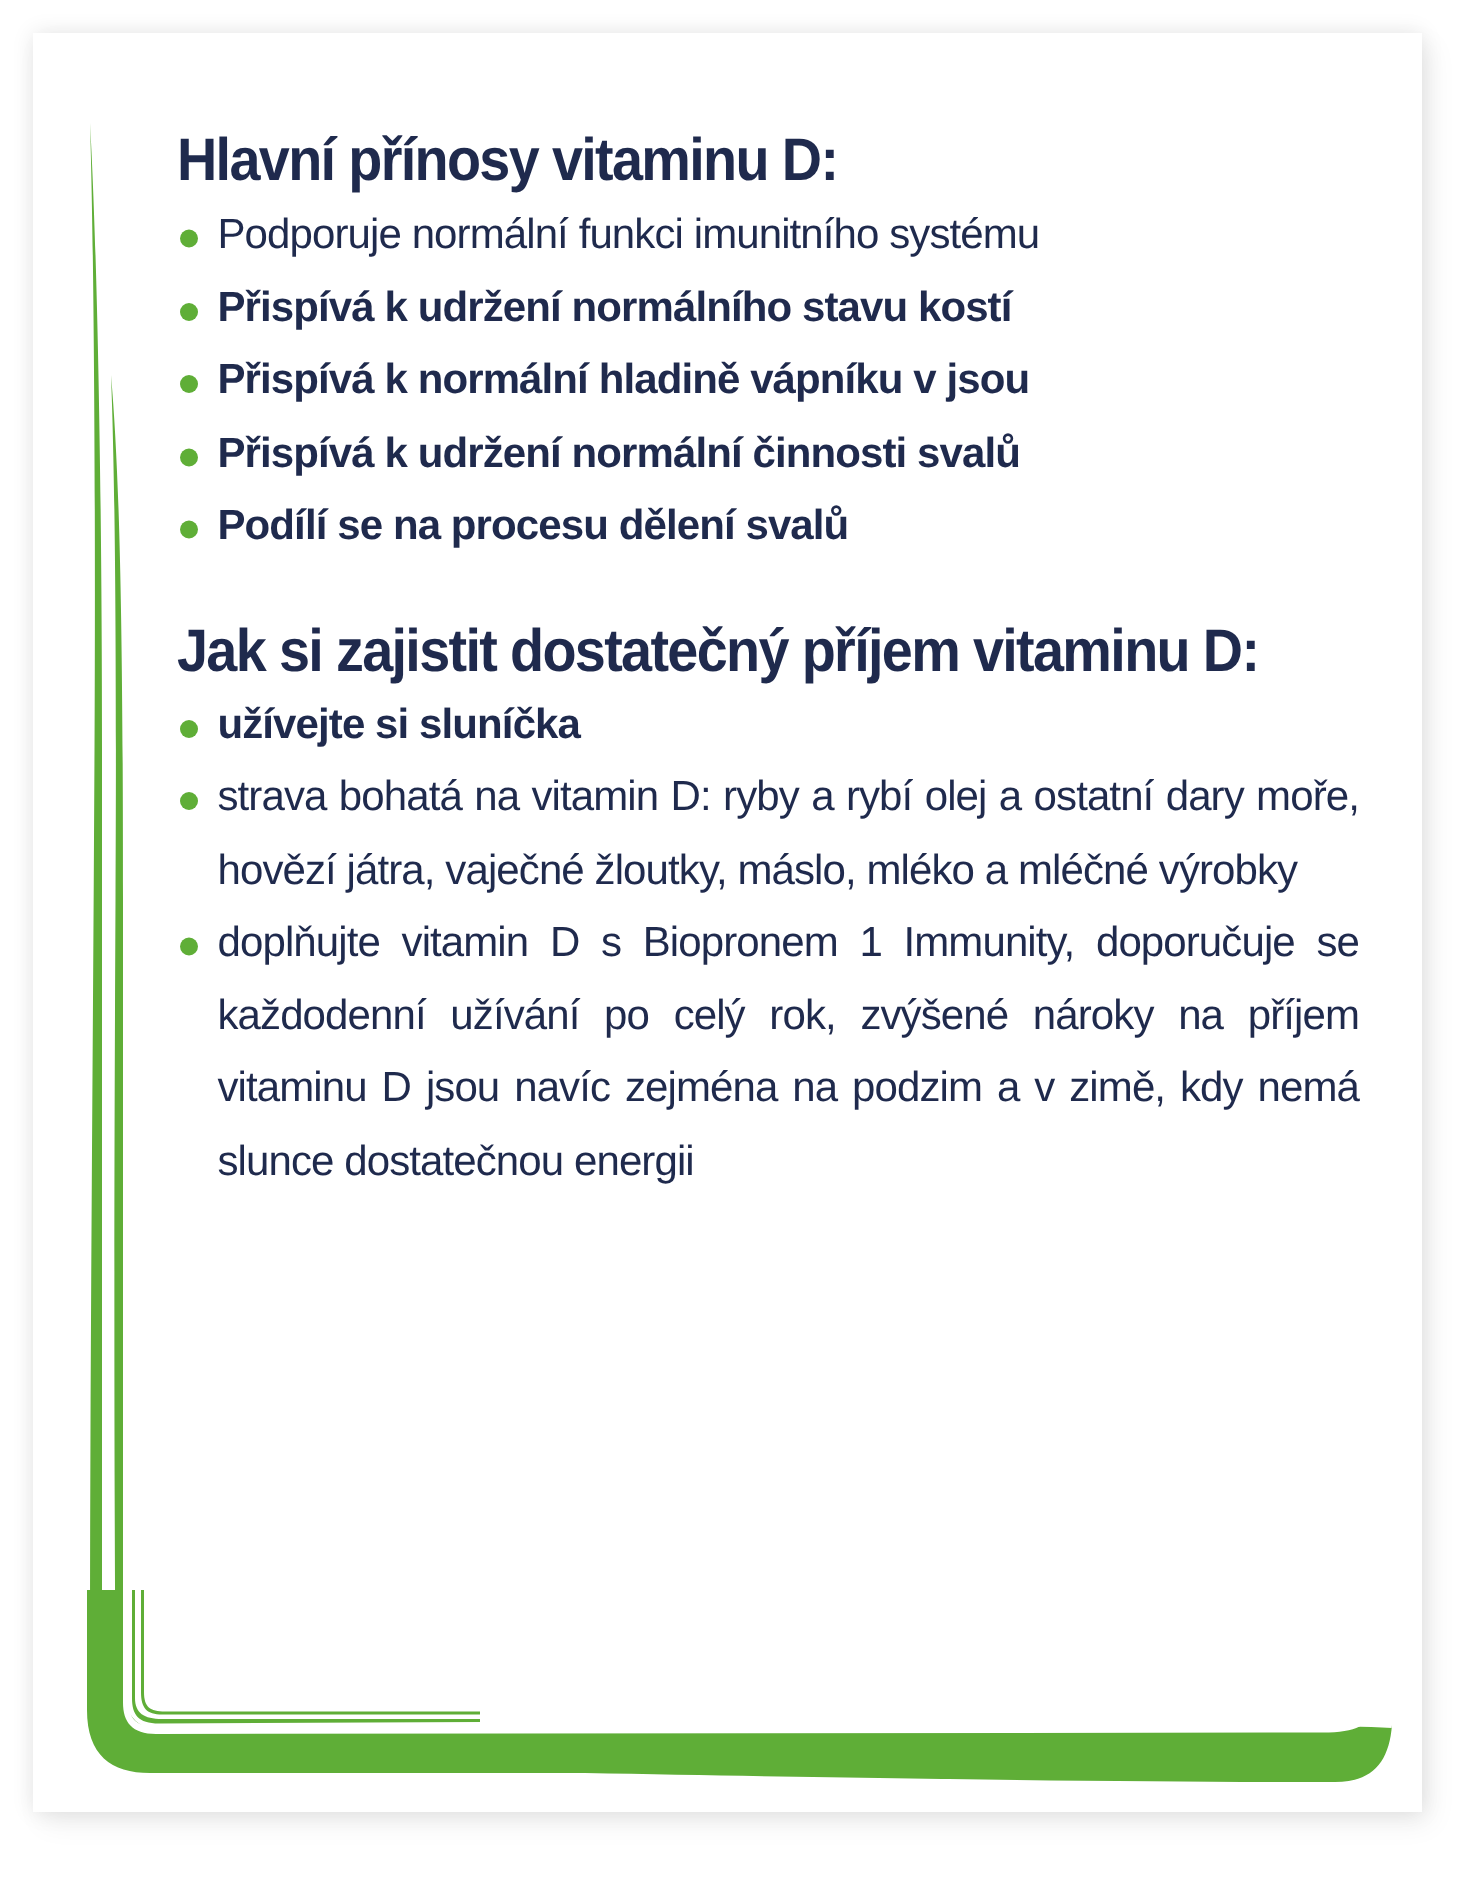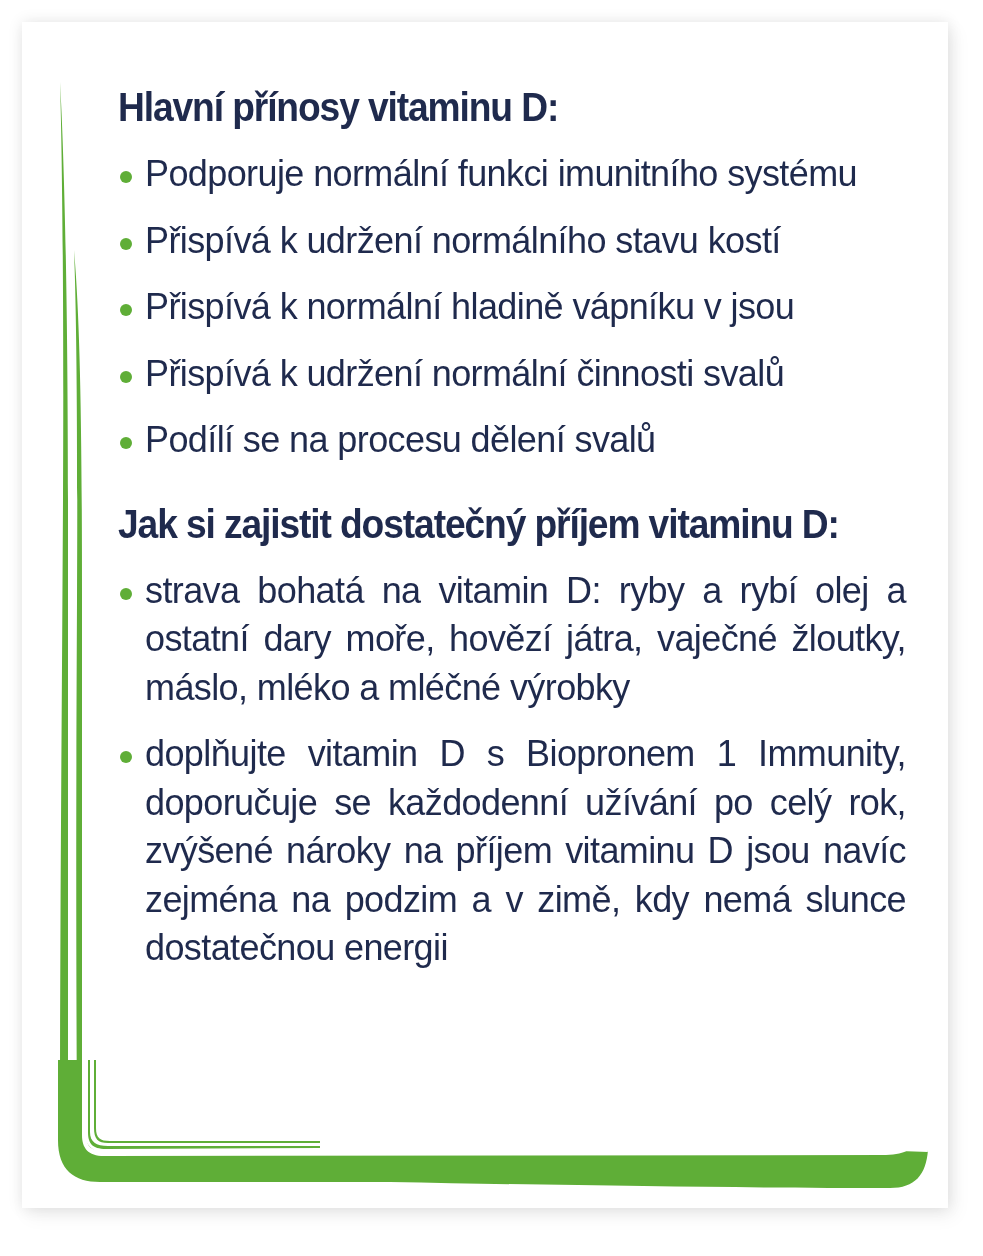--- a/index.html
+++ b/index.html
@@ -17,25 +17,24 @@
   }
   .heading {
     margin: 0; font-weight: 700; font-size: 40px; line-height: 50px;
     letter-spacing: -1.2px; color: #1f2a4d;
     transform: scaleX(0.93); transform-origin: left;
     width: 108%;
   }
   .list { list-style: none; margin: 0; padding: 0; }
   .item {
     position: relative; padding-left: 27px;
-    font-size: 36px; line-height: 48.5px; letter-spacing: -0.6px;
+    font-size: 28px; line-height: 48.5px; letter-spacing: -0.6px;
     text-align: justify;
-    margin-top: 18px;
   }
-  .item.nojust { text-align: left; }
+  .item.nojust { text-align: left; font-weight: bold; }
   .bullet {
     position: absolute; left: 2px; top: 21px; width: 12px; height: 12px;
     border-radius: 50%; background: #5fae37;
   }
   .sec2 { margin-top: 34px; }
   .txt { display: inline; }
 </style>
 </head>
 <body>
 
@@ -77,20 +76,24 @@
       <li class="item nojust">
         <span class="bullet"></span>
         <span class="txt">Podílí se na procesu dělení svalů</span>
       </li>
     </ul>
   </section>
 
   <section class="sec2">
     <h2 class="heading">Jak si zajistit dostatečný  příjem vitaminu D:</h2>
     <ul class="list">
+      <li class="item nojust">
+        <span class="bullet"></span>
+        <span class="txt">užívejte si sluníčka</span>
+      </li>
       <li class="item">
         <span class="bullet"></span>
         <span class="txt">strava bohatá na vitamin D: ryby a rybí olej a ostatní dary moře, hovězí játra, vaječné žloutky, máslo, mléko a mléčné výrobky</span>
       </li>
       <li class="item">
         <span class="bullet"></span>
         <span class="txt">doplňujte vitamin D s Biopronem 1 Immunity, doporučuje se každodenní užívání po celý rok, zvýšené nároky na příjem vitaminu D jsou navíc zejména na podzim a v zimě, kdy nemá slunce dostatečnou energii</span>
       </li>
     </ul>
   </section>

